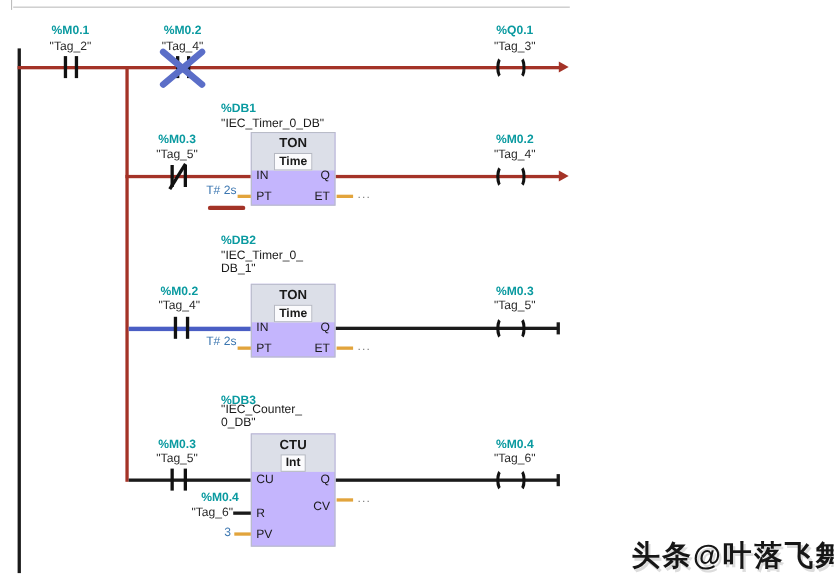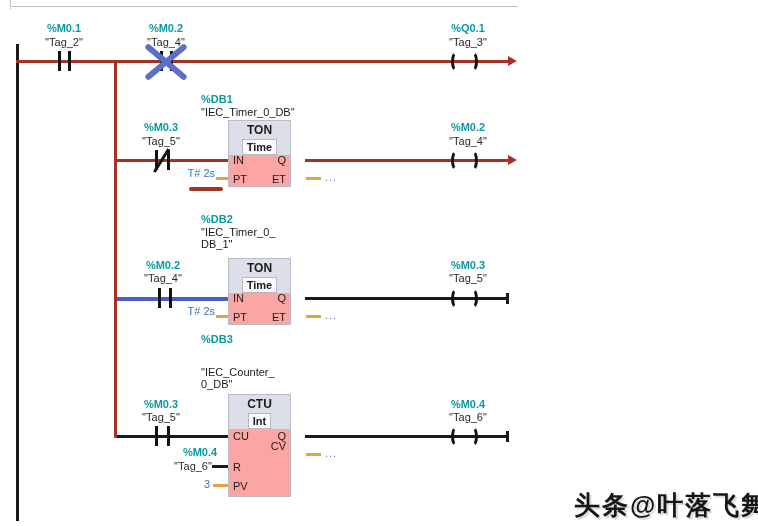--- a/index.html
+++ b/index.html
@@ -20,21 +20,21 @@
              border-left:3px solid #111; border-radius:50%; box-sizing:border-box; }
   .paren-r { position:absolute; width:11px; height:21px; border:3px solid transparent;
              border-right:3px solid #111; border-radius:50%; box-sizing:border-box; }
   
   .lbl { position:absolute; width:80px; text-align:center; font-size:11px; line-height:13px; white-space:nowrap; }
   .addr { color:#0a9aa0; font-weight:bold; }
   .tag  { color:#2b2b2b; }
   .const { position:absolute; width:60px; text-align:right; font-size:11px; color:#3b76b0; white-space:nowrap; }
   .dots { position:absolute; font-size:11px; color:#7c7c7c; letter-spacing:1px; }
   
-  .blk { position:absolute; width:63px; background:#fca5a5; border:1px solid #b9bcc7; box-sizing:border-box; }
+  .blk { position:absolute; width:77px; background:#c4b5fd; border:1px solid #b9bcc7; box-sizing:border-box; }
   .blk-head { position:absolute; left:0; right:0; top:0; height:34px; background:#dcdfe8; }
   .blk-type { position:absolute; top:2px; left:0; right:0; text-align:center; font-size:12px; font-weight:bold; color:#1a1a1a; }
   .blk-dt-wrap { position:absolute; top:16px; left:0; right:0; text-align:center; }
   .blk-dt { display:inline-block; border:1px solid #b5b8c2; background:#fbfbfd; padding:0 4px;
             font-size:11px; font-weight:bold; color:#1a1a1a; line-height:14px; }
   .pin { position:absolute; font-size:11px; font-weight:normal; color:#1a1a1a; line-height:13px; }
   
   .dbl { position:absolute; width:130px; text-align:left; font-size:11px; line-height:12px; white-space:nowrap; }
   .dbl.teal { color:#0a9aa0; font-weight:bold; }
   .dbl.name { color:#1a1a1a; }
@@ -173,33 +173,33 @@
   <div class="wire black" style="left:305px;top:435px;width:203px;height:3px"></div>
   <div class="tick" style="left:506px;top:431px"></div>
 
   <div class="lbl addr" style="left:121px;top:398px">%M0.3</div>
   <div class="lbl tag" style="left:121px;top:411px">"Tag_5"</div>
   <div>
     <div class="bar" style="left:155px;top:426px"></div>
     <div class="bar" style="left:167px;top:426px"></div>
   </div>
 
-  <div class="dbl teal" style="left:201px;top:333px">%DB3</div>
+  <div class="dbl teal" style="left:201px;top:358px">%DB3</div>
   <div class="dbl name" style="left:201px;top:366px">"IEC_Counter_</div>
   <div class="dbl name" style="left:201px;top:378px">0_DB"</div>
 
   <div class="blk" style="left:228px;top:394px;height:103px">
     <div class="blk-head"></div>
     <div class="blk-type">CTU</div>
     <div class="blk-dt-wrap"><span class="blk-dt">Int</span></div>
     <div class="pin" style="left:4px;top:35px">CU</div>
     <div class="pin" style="left:4px;top:66px">R</div>
     <div class="pin" style="left:4px;top:85px">PV</div>
     <div class="pin" style="right:4px;top:35px">Q</div>
-    <div class="pin" style="right:4px;top:45px">CV</div>
+    <div class="pin" style="right:4px;top:60px">CV</div>
   </div>
 
   <div class="lbl addr" style="left:160px;top:446px">%M0.4</div>
   <div class="lbl tag" style="left:153px;top:460px">"Tag_6"</div>
   <div class="wire black" style="left:212px;top:465px;width:16px;height:3px"></div>
 
   <div class="const" style="left:150px;top:478px">3</div>
   <div class="wire orange" style="left:213px;top:484px;width:15px;height:3px"></div>
   <div class="wire orange" style="left:306px;top:453px;width:15px;height:3px"></div>
   <div class="dots" style="left:325px;top:447px">...</div>

